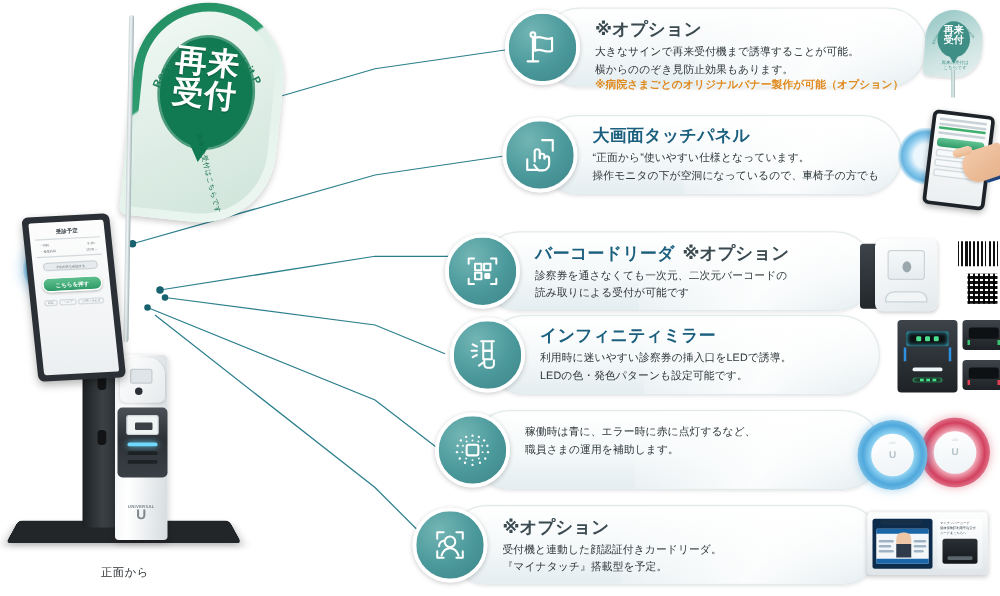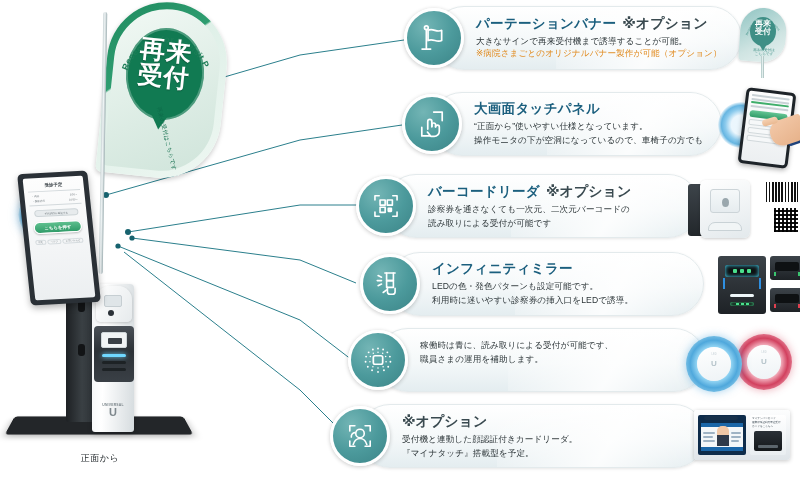--- a/index.html
+++ b/index.html
@@ -176,21 +176,21 @@
     display:flex; align-items:center; justify-content:center;
   }
   .f-icon svg{ width:34px; height:34px; }
   .f-text{ position:absolute; left:72px; top:9px; width:250px; }
   .f-title{
     font-size:13.5px; font-weight:bold; color:#1b5f7e; letter-spacing:.3px;
     line-height:1.25; display:flex; align-items:baseline; gap:6px;
   }
   .f-opt{ font-size:14px; font-weight:bold; color:#3a4a50; letter-spacing:0; }
   .f-desc{ font-size:8.6px; color:#2d3639; line-height:1.42; margin-top:2px; letter-spacing:.1px; }
-  .f-note{ font-size:8.6px; color:#e08a1e; font-weight:normal; line-height:1.42; letter-spacing:.1px; }
+  .f-note{ font-size:8.6px; color:#e08a1e; font-weight:bold; line-height:1.42; letter-spacing:.1px; }
 
   
   .thumb{ position:absolute; }
 
   
   .mini-sign{ position:relative; width:46px; height:70px; }
   .mini-sign .ms-shape{
     position:absolute; left:0; top:0; width:46px; height:54px;
     background:linear-gradient(150deg,#8fc4c2,#cfe4e2 60%,#e8f2f1);
     border-radius:23px 23px 23px 4px; transform:rotate(4deg);
@@ -413,24 +413,24 @@
     <div class="f-icon">
       <svg viewBox="0 0 40 40" fill="none" stroke="#ffffff" stroke-width="2" stroke-linecap="round" stroke-linejoin="round">
         <circle cx="11" cy="8" r="2.2"></circle>
         <path d="M11 10 v22"></path>
         <path d="M6 33 h10"></path>
         <path d="M13 11 c6 -3 10 3 16 0 v12 c-6 3 -10 -3 -16 0 z"></path>
       </svg>
     </div>
     <div class="f-text">
       <div class="f-title">
-        <span>パーテーションバナー</span>
         <span class="f-opt">※オプション</span>
       </div>
       <div class="f-desc">大きなサインで再来受付機まで誘導することが可能。</div>
+      <div class="f-desc">横からののぞき見防止効果もあります。</div>
       <div class="f-note">※病院さまごとのオリジナルバナー製作が可能（オプション）</div>
     </div>
     <div class="thumb tr-sign">
       <div class="mini-sign">
         <div class="ms-shape"></div>
         <div class="ms-bub"></div>
         <svg class="ms-arc" viewBox="0 0 40 40">
           <defs>
               <path id="marc" d="M3,26 A18,18 0 0 1 37,20"></path>
             </defs>
@@ -483,21 +483,21 @@
             <div class="tb-box"></div>
           </div>
         </div>
         <div class="tb-cuff"></div>
         <div class="tb-hand"></div>
         <div class="tb-finger"></div>
       </div>
     </div>
   </div>
 
-  <div class="feature" style="left:356px; top:174px; width:444px; height:72px;">
+  <div class="feature" style="left:356px; top:185px; width:444px; height:72px;">
     <div class="f-card" style="left:28px; width:316px;"></div>
     <div class="f-icon">
       <svg viewBox="0 0 40 40" fill="none" stroke="#ffffff" stroke-width="1.9" stroke-linecap="round" stroke-linejoin="round">
         <path d="M7 13 V8 h5"></path>
           <path d="M28 8 h5 v5"></path>
           <path d="M33 27 v5 h-5"></path>
           <path d="M12 32 H7 v-5"></path>
         <rect x="13" y="13" width="6" height="6"></rect>
         <rect x="21.5" y="13" width="6" height="6"></rect>
         <rect x="13" y="21.5" width="6" height="6"></rect>
@@ -537,22 +537,22 @@
         <path d="M6 10 l4 2 M5 16 h5 M6 22 l4 -2"></path>
         <path d="M17 24 v5 a3 3 0 0 0 3 3 h3 a3 3 0 0 0 3 -3 v-4"></path>
         <path d="M12 30 l4 -3"></path>
       </svg>
     </div>
     <div class="f-text">
       <div class="f-title">
         <span>インフィニティミラー</span>
         <span class="f-opt"></span>
       </div>
+      <div class="f-desc">利用時に迷いやすい診察券の挿入口をLEDで誘導。</div>
       <div class="f-desc">LEDの色・発色パターンも設定可能です。</div>
-      <div class="f-desc">利用時に迷いやすい診察券の挿入口をLEDで誘導。</div>
     </div>
     <div class="thumb" style="right:4px; top:4px;">
       <div class="im-group">
         <div class="im-main">
           <div class="im-slot">
             <i style="left:8px"></i>
               <i style="left:15px"></i>
               <i style="left:22px"></i>
           </div>
           <div class="im-v"></div>
@@ -602,21 +602,21 @@
             <circle cx="11" cy="16" r="0.9"></circle>
           <circle cx="29.5" cy="22" r="0.9"></circle>
             <circle cx="10.5" cy="22" r="0.9"></circle>
           <circle cx="26" cy="28" r="0.9"></circle>
             <circle cx="14" cy="28" r="0.9"></circle>
           <circle cx="20" cy="29.5" r="0.9"></circle>
         </g>
       </svg>
     </div>
     <div class="f-text">
-      <div class="f-desc">稼働時は青に、読み取りによる受付が可能です、</div>
+      <div class="f-desc">稼働時は青に、エラー時に赤に点灯するなど、</div>
       <div class="f-desc">職員さまの運用を補助します。</div>
     </div>
     <div class="thumb" style="right:4px; top:6px;">
       <div class="led-group">
         <div class="led-disc red">
           <div class="led-tiny">LED</div>
           <div class="led-u">U</div>
         </div>
         <div class="led-disc blue">
           <div class="led-tiny">LED</div>

